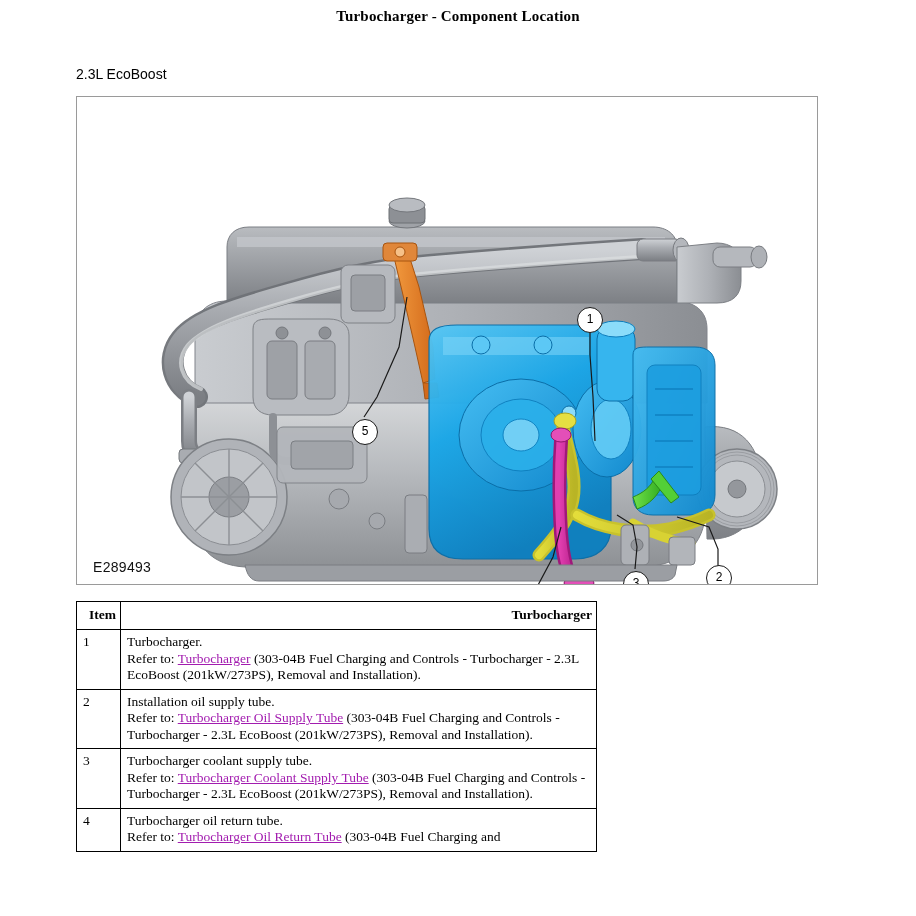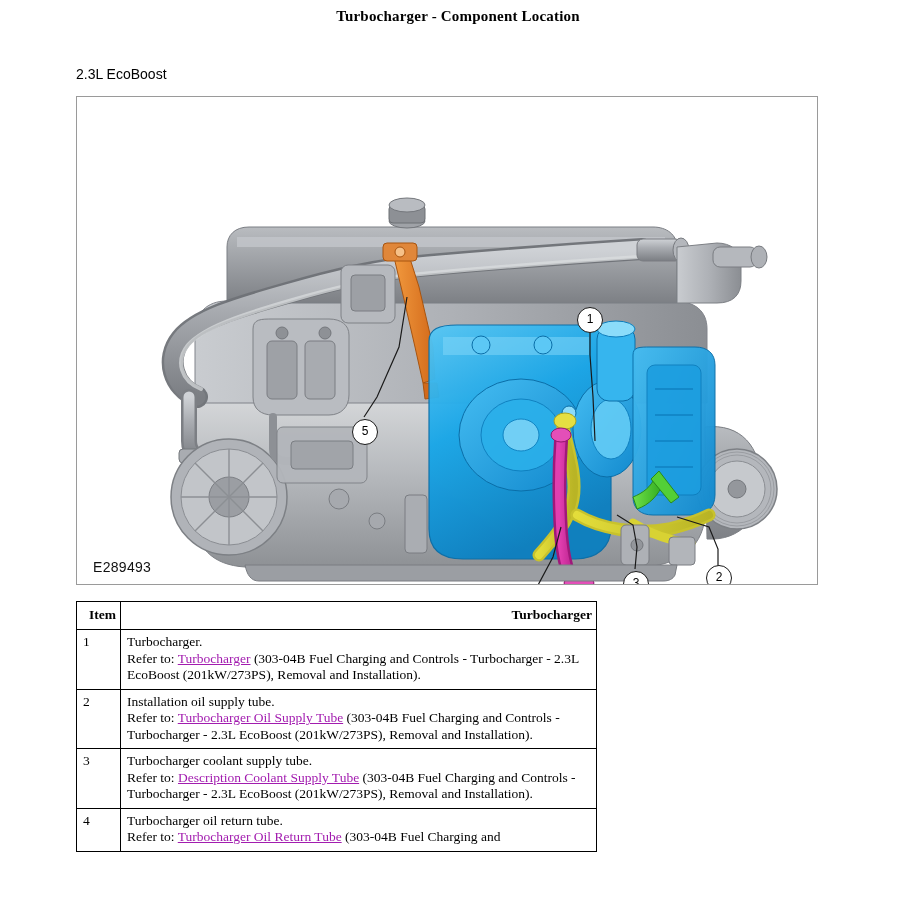--- a/index.html
+++ b/index.html
@@ -337,21 +337,21 @@
           <td class="item-num">2</td>
           <td>
             <span>Installation oil supply tube.</span><br>
             <span>Refer to: </span><a class="xref">Turbocharger Oil Supply Tube</a><span> (303-04B Fuel Charging and Controls - Turbocharger - 2.3L EcoBoost (201kW/273PS), Removal and Installation).</span>
           </td>
         </tr>
         <tr>
           <td class="item-num">3</td>
           <td>
             <span>Turbocharger coolant supply tube.</span><br>
-            <span>Refer to: </span><a class="xref">Description Coolant Supply Tube</a><span> (303-04B Fuel Charging and Controls - Turbocharger - 2.3L EcoBoost (201kW/273PS), Removal and Installation).</span>
+            <span>Refer to: </span><a class="xref">Turbocharger Coolant Supply Tube</a><span> (303-04B Fuel Charging and Controls - Turbocharger - 2.3L EcoBoost (201kW/273PS), Removal and Installation).</span>
           </td>
         </tr>
         <tr>
           <td class="item-num">4</td>
           <td>
             <span>Turbocharger oil return tube.</span><br>
             <span>Refer to: </span><a class="xref">Turbocharger Oil Return Tube</a><span> (303-04B Fuel Charging and</span>
           </td>
         </tr>
       </tbody>

